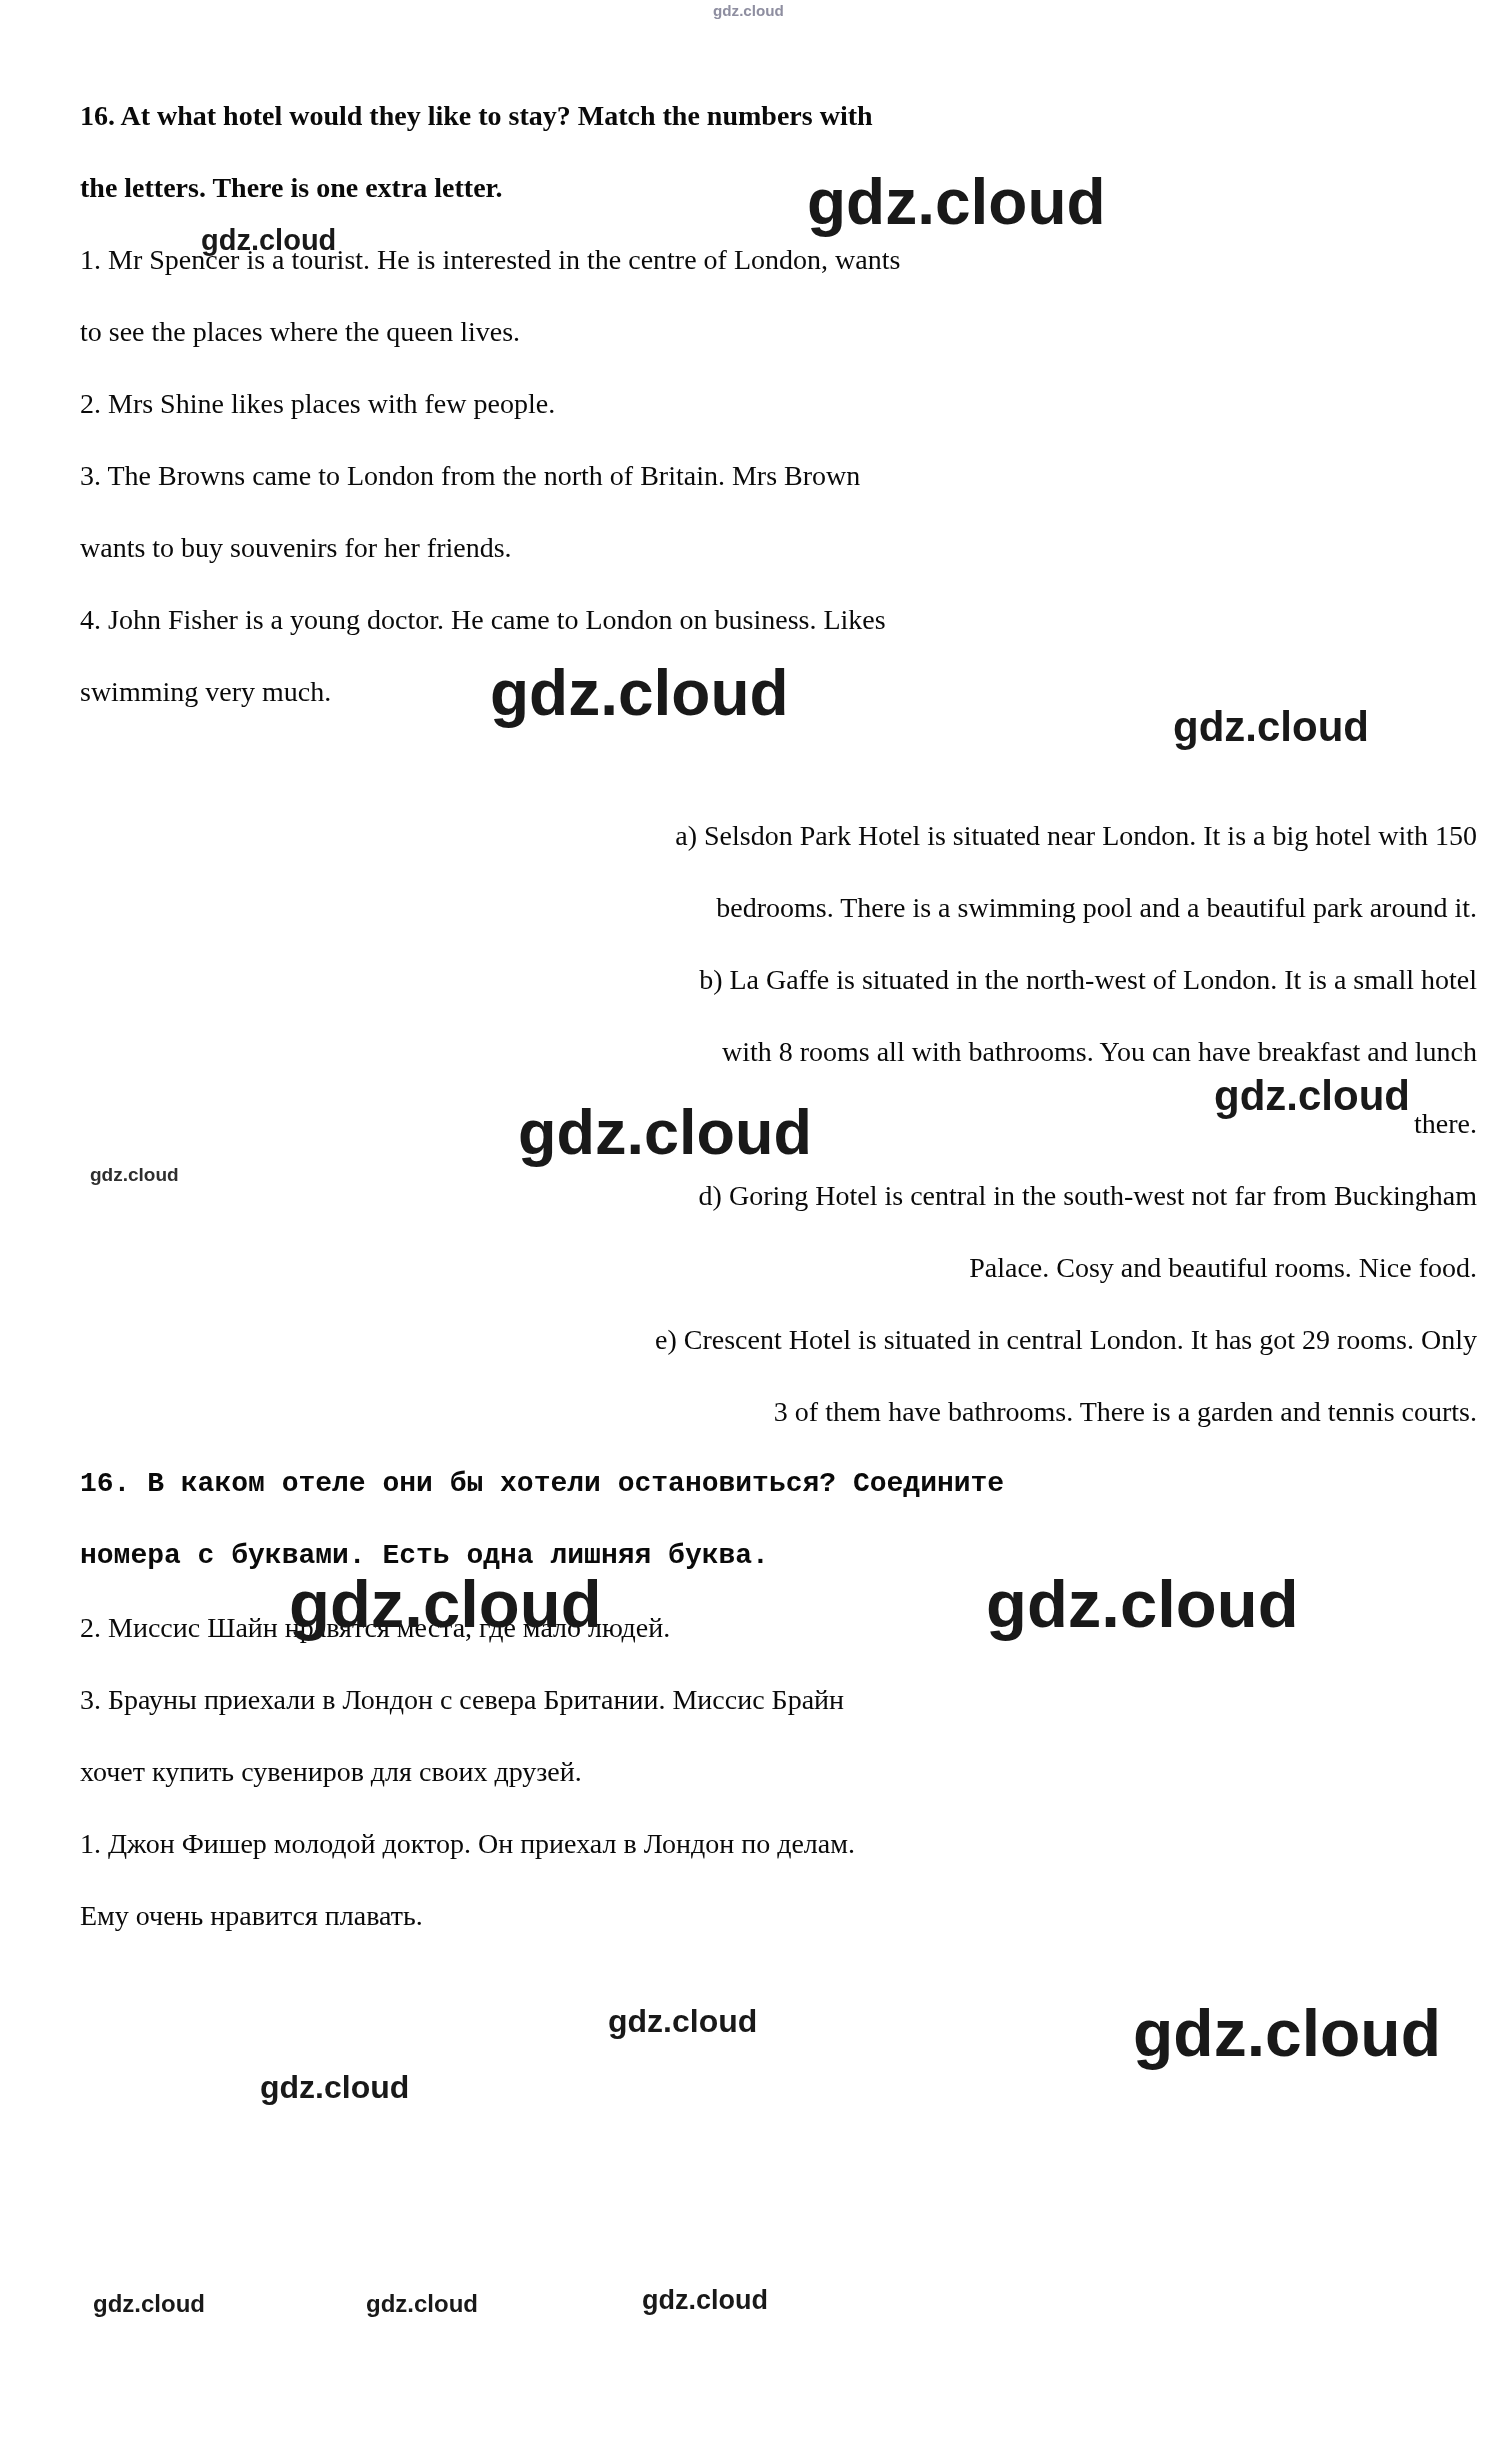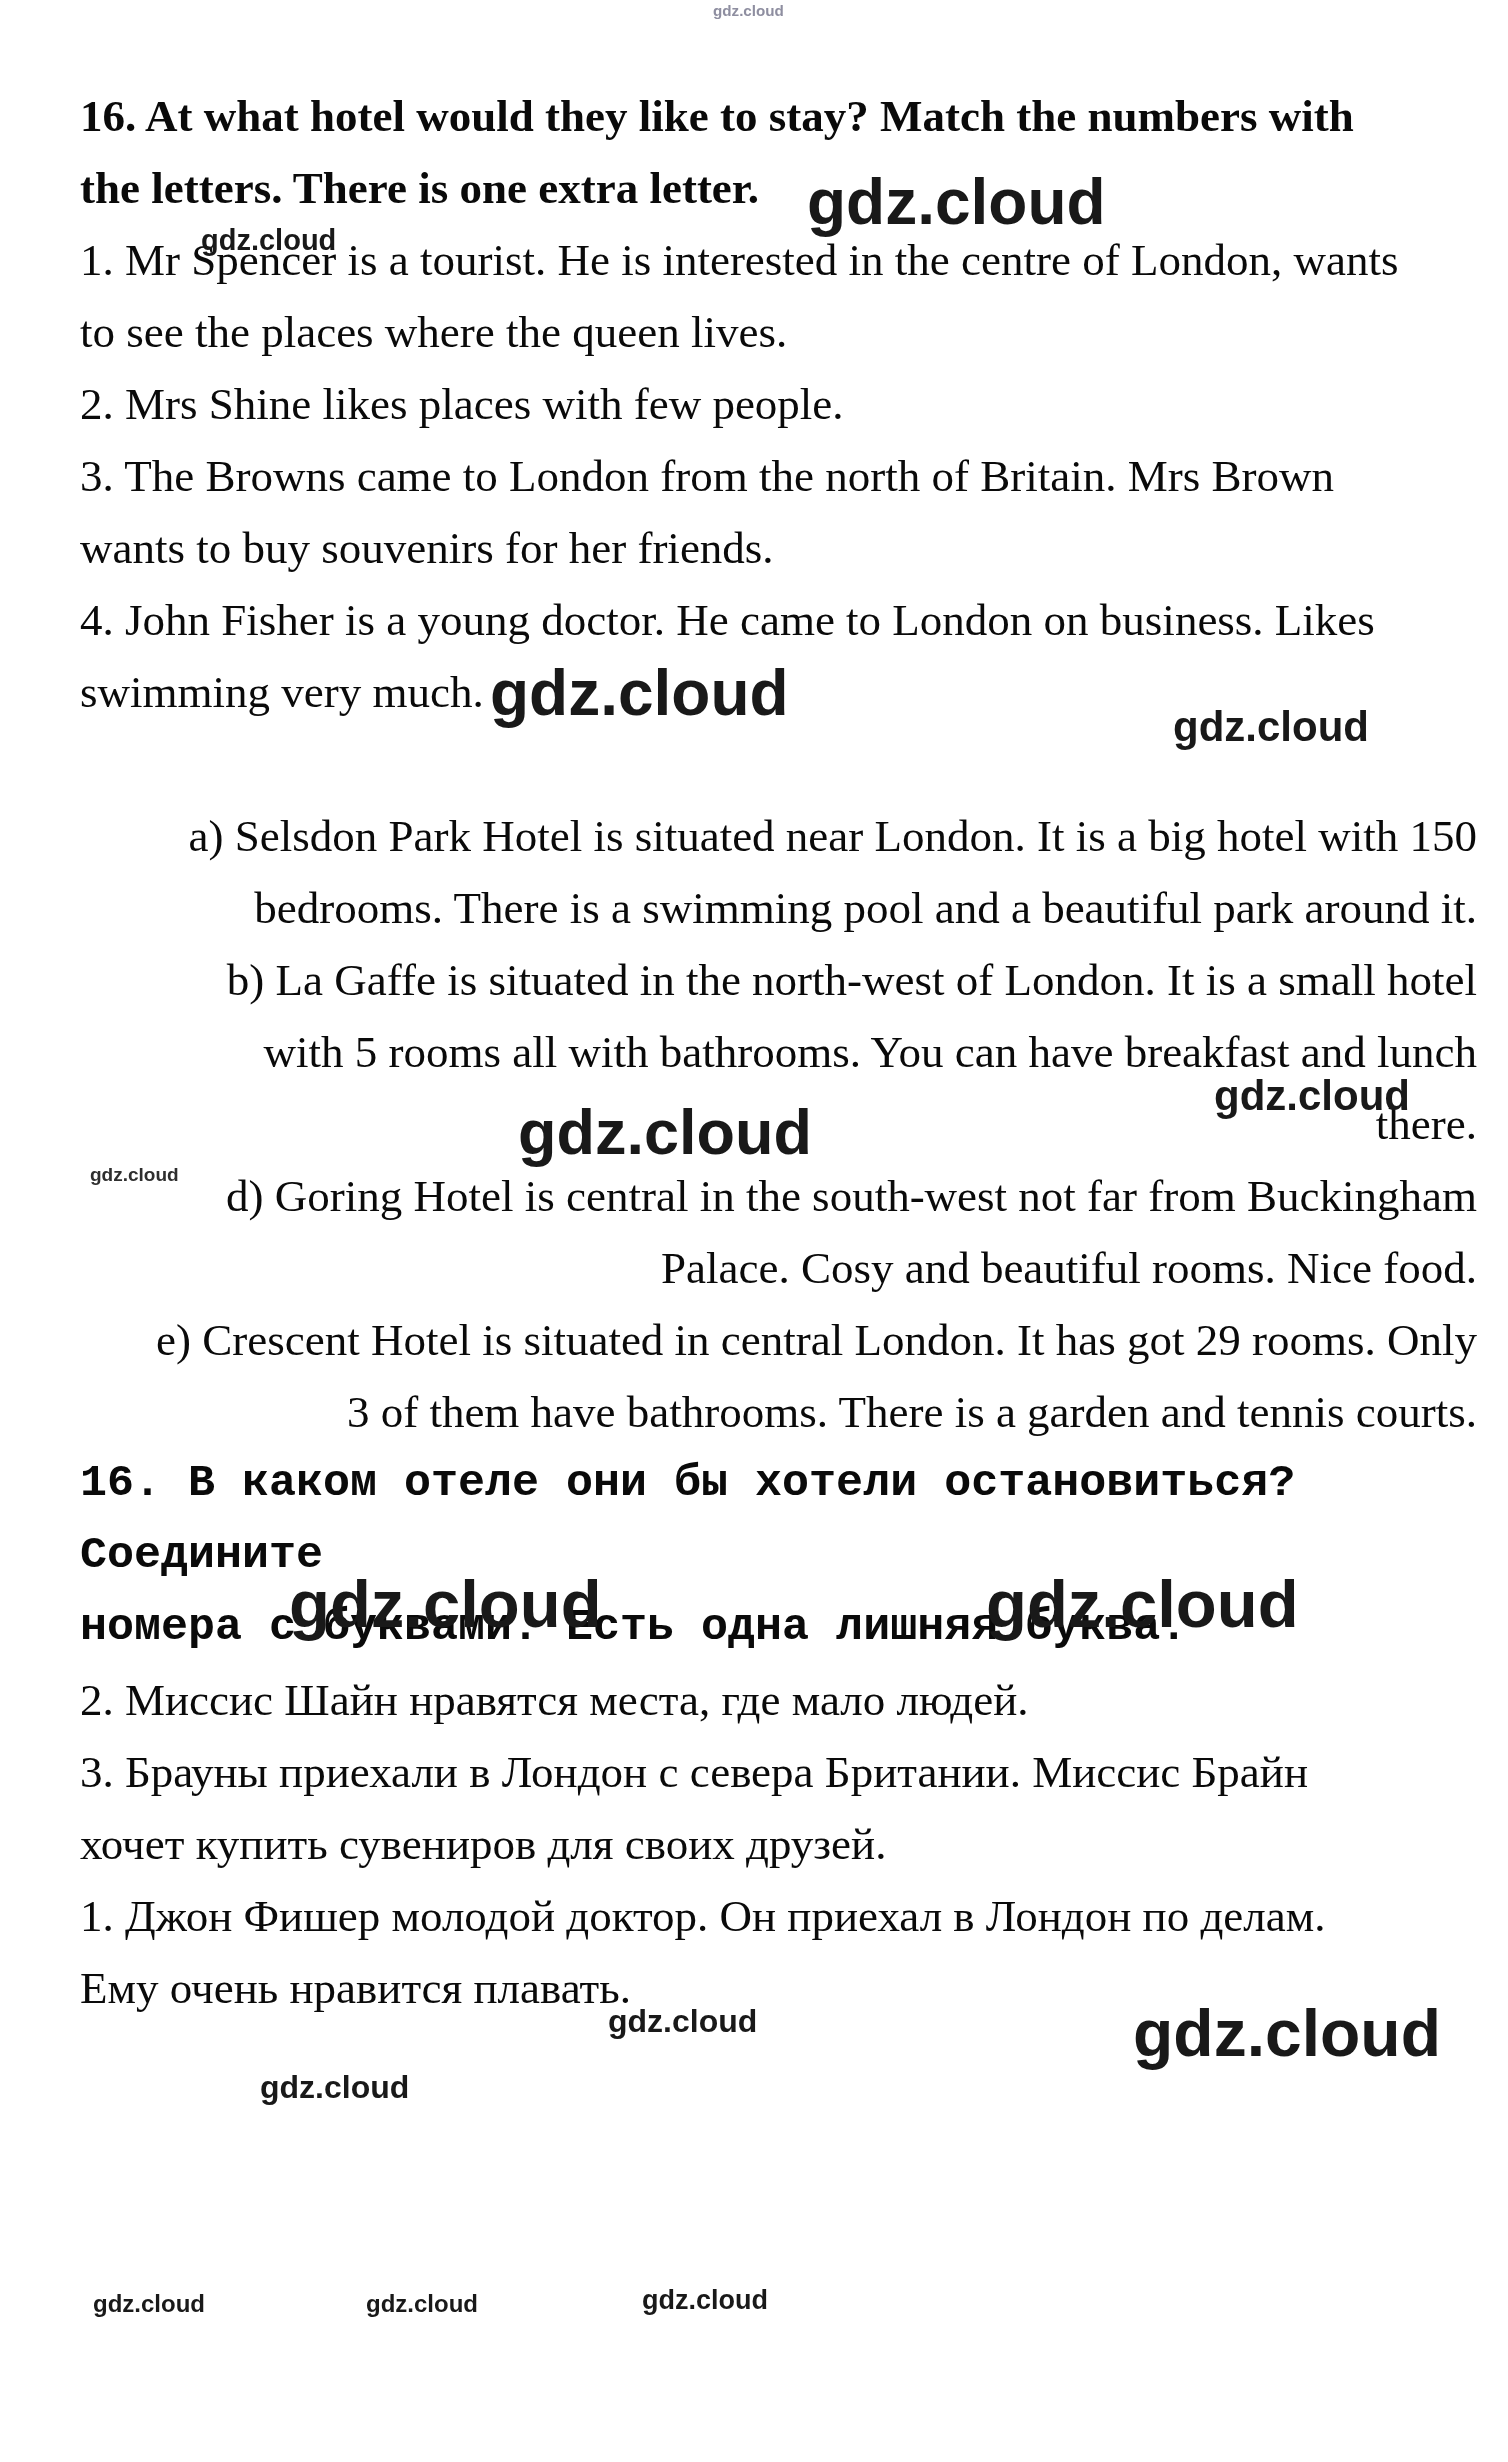--- a/index.html
+++ b/index.html
@@ -17,21 +17,21 @@
     color: #0a0a0a;
   }
   .content {
     position: absolute;
     left: 80px;
     top: 80px;
     width: 1397px;
   }
   .content p {
     margin: 0;
-    font-size: 45px;
+    font-size: 28px;
     line-height: 72px;
     white-space: pre-line;
   }
   .bold {
     font-weight: bold;
   }
   .options-block {
     margin-top: 72px;
     text-align: right;
   }
@@ -68,21 +68,21 @@
     <p>2. Mrs Shine likes places with few people.</p>
     <p>3. The Browns came to London from the north of Britain. Mrs Brown
 wants to buy souvenirs for her friends.</p>
     <p>4. John Fisher is a young doctor. He came to London on business. Likes
 swimming very much.</p>
 
     <div class="options-block">
       <p>a) Selsdon Park Hotel is situated near London. It is a big hotel with 150
 bedrooms. There is a swimming pool and a beautiful park around it.</p>
       <p>b) La Gaffe is situated in the north-west of London. It is a small hotel
-with 5 rooms all with bathrooms. You can have breakfast and lunch
+with 8 rooms all with bathrooms. You can have breakfast and lunch
 there.</p>
       <p>d) Goring Hotel is central in the south-west not far from Buckingham
 Palace. Cosy and beautiful rooms. Nice food.</p>
       <p>e) Crescent Hotel is situated in central London. It has got 29 rooms. Only
 3 of them have bathrooms. There is a garden and tennis courts.</p>
     </div>
 
     <p class="bold ru-heading">16. В каком отеле они бы хотели остановиться? Соедините
 номера с буквами. Есть одна лишняя буква.</p>
     <p>2. Миссис Шайн нравятся места, где мало людей.</p>

